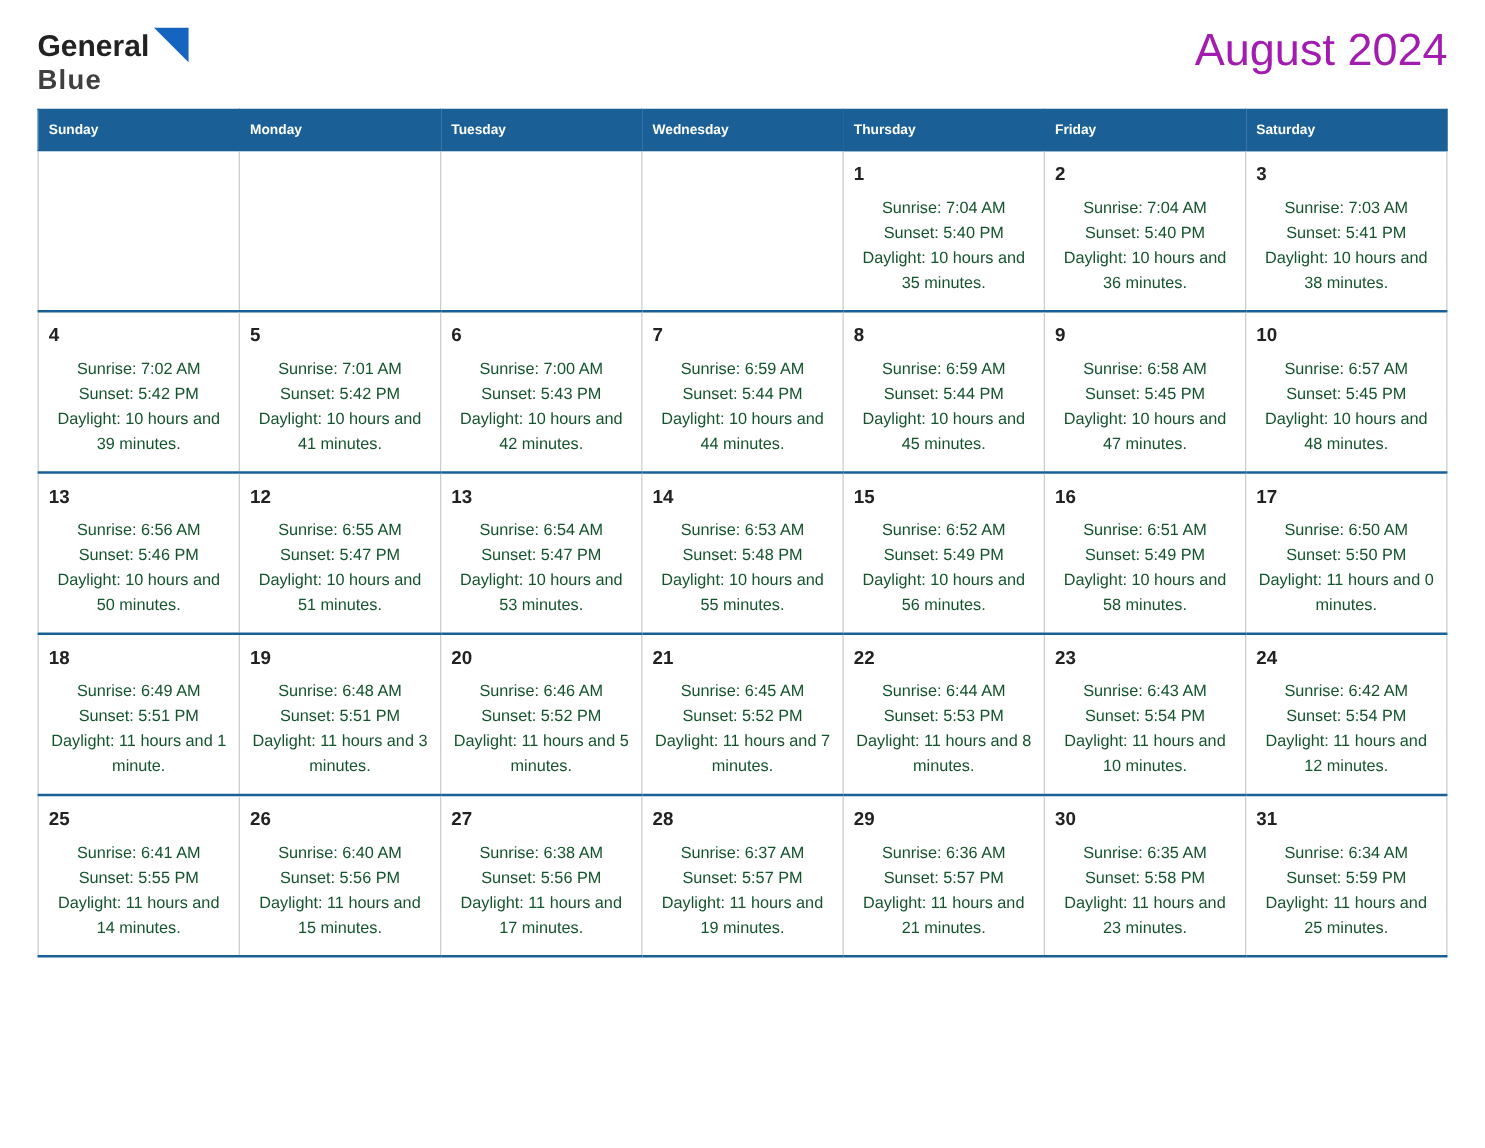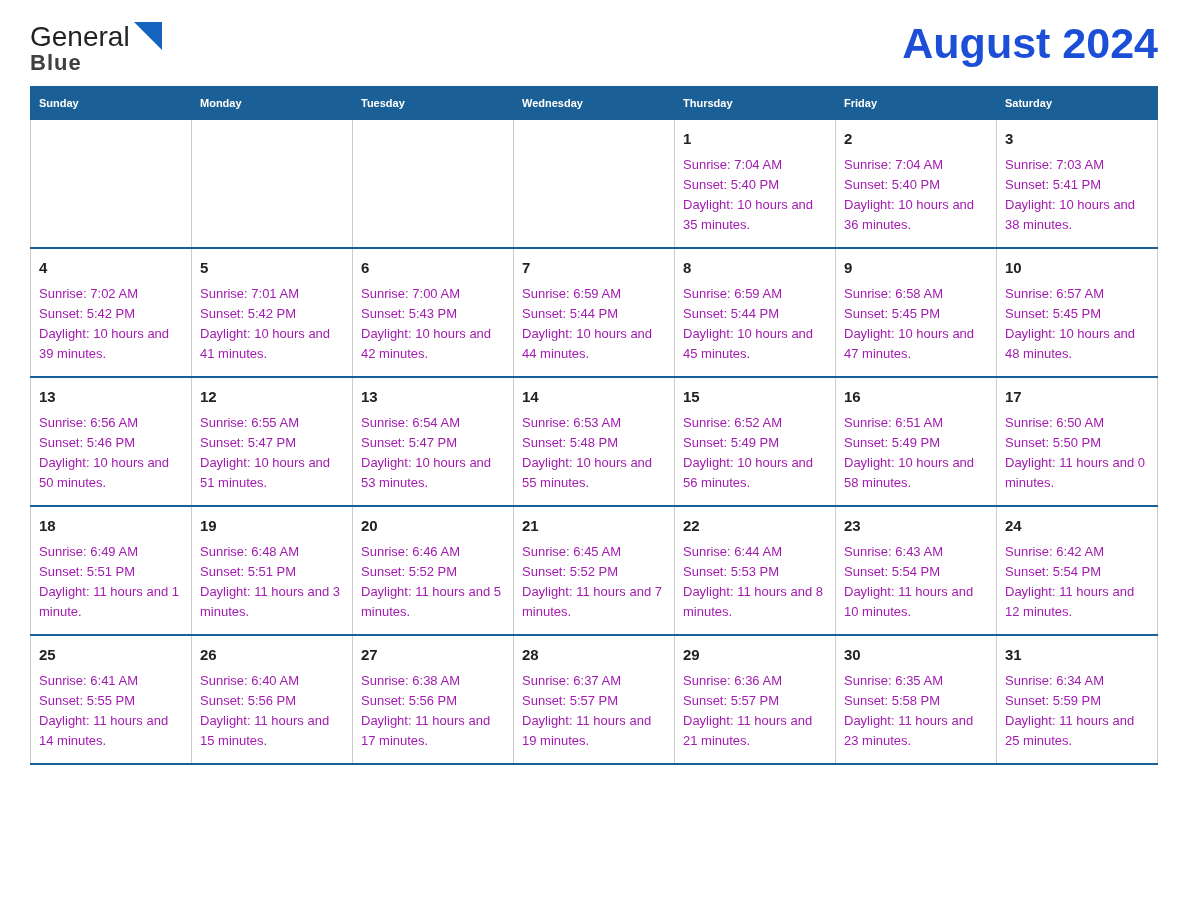--- a/index.html
+++ b/index.html
@@ -16,38 +16,38 @@
       justify-content: space-between;
       align-items: flex-start;
       margin-bottom: 10px;
     }
     .logo {
       display: flex;
       flex-direction: column;
       align-items: flex-start;
     }
     .logo-text {
-      font-size: 28px;
-      font-weight: normal;
+      font-size: 24px;
+      font-weight: bold;
       color: #222;
       line-height: 1;
     }
     .logo-line {
       color: #404040;
       font-size: 22px;
       font-weight: bold;
       letter-spacing: 1px;
     }
     .title-block {
       text-align: right;
     }
     .month-title {
-      font-size: 43px;
-      font-weight: bold;
-      color: #1d4ed8;
+      font-size: 36px;
+      font-weight: normal;
+      color: #a21caf;
       line-height: 1.1;
     }
     .location {
       font-size: 22px;
       color: #444;
       margin-top: 4px;
     }
     .calendar {
       width: 100%;
       border-collapse: collapse;
@@ -77,22 +77,23 @@
       background: #fff;
     }
     .day-num {
       font-size: 15px;
       font-weight: bold;
       margin-bottom: 4px;
       display: block;
     }
     .day-info {
       font-size: 13px;
-      color: #a21caf;
+      color: #14532d;
       line-height: 1.55;
+      text-align: center;
     }
   </style>
 </head>
 <body>
 
 <div class="header">
   <div class="logo">
     <div style="display:flex;align-items:center;">
       <span class="logo-text">General</span>
       <div style="display:inline-block;margin-left:4px;margin-top:2px;">

